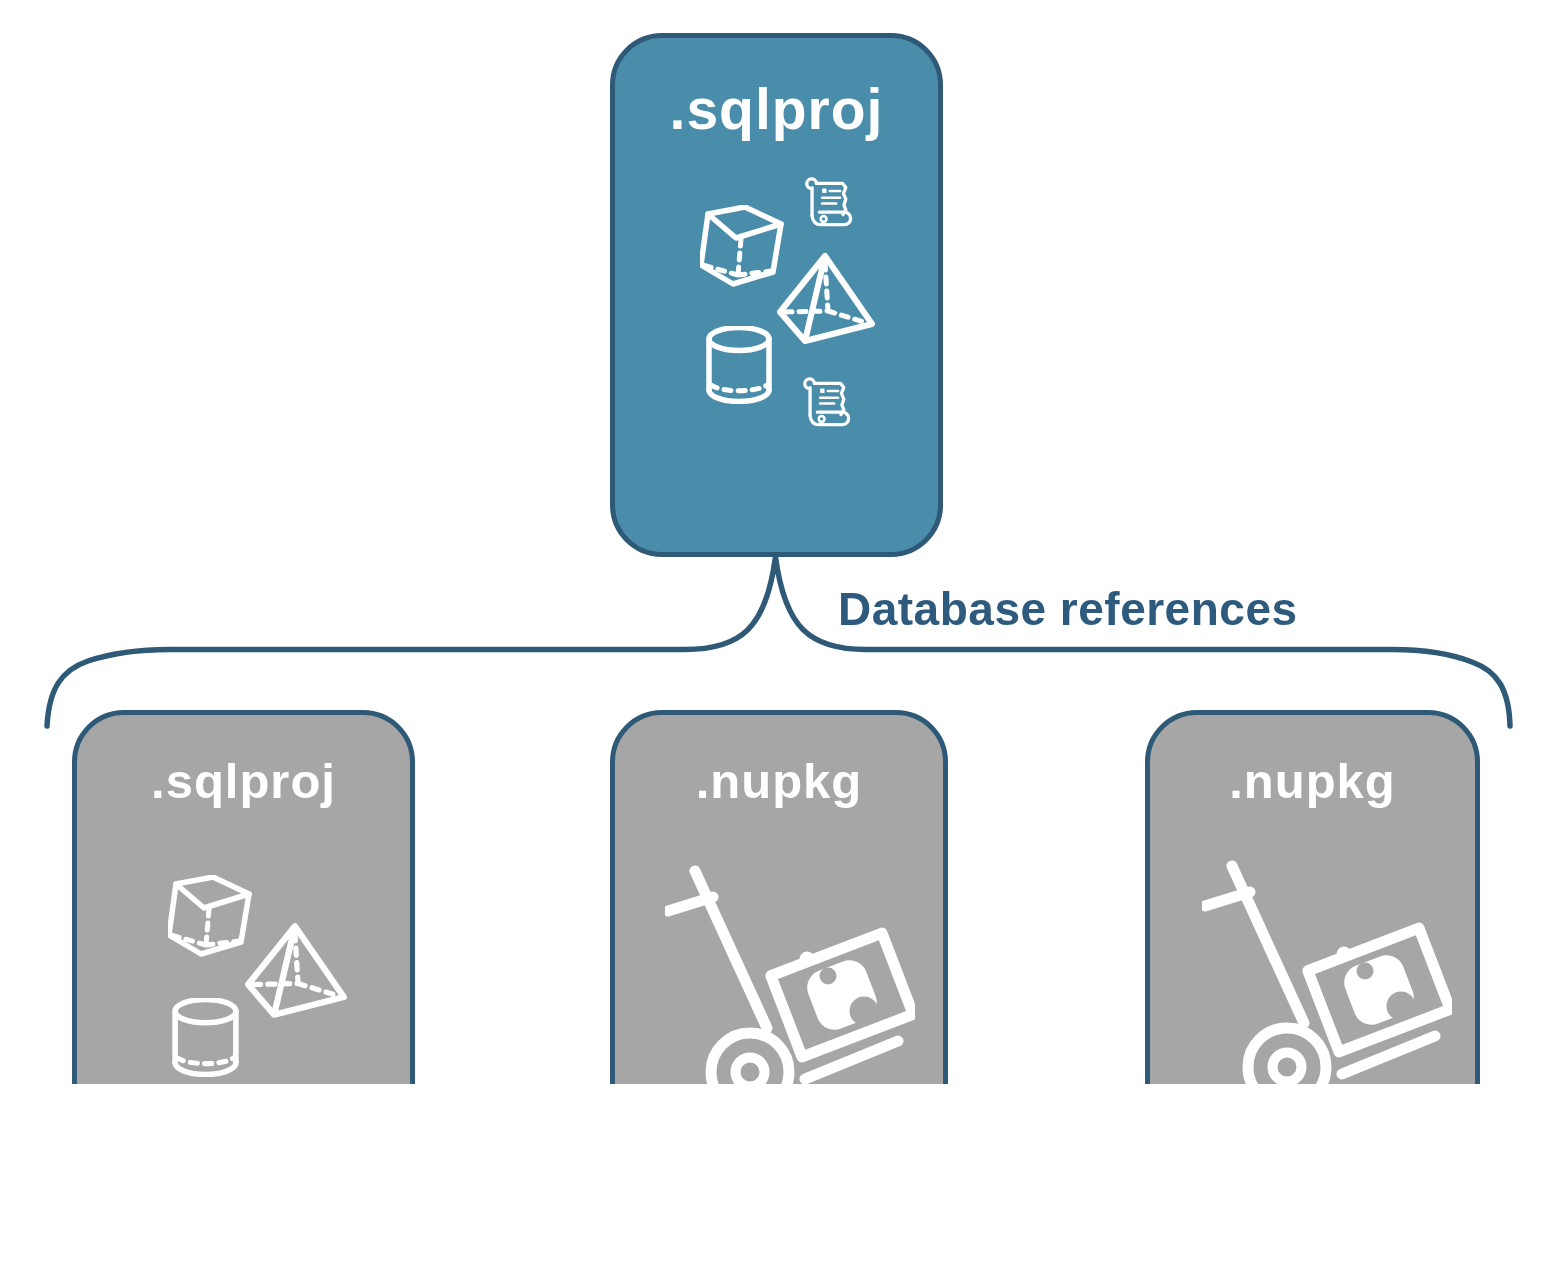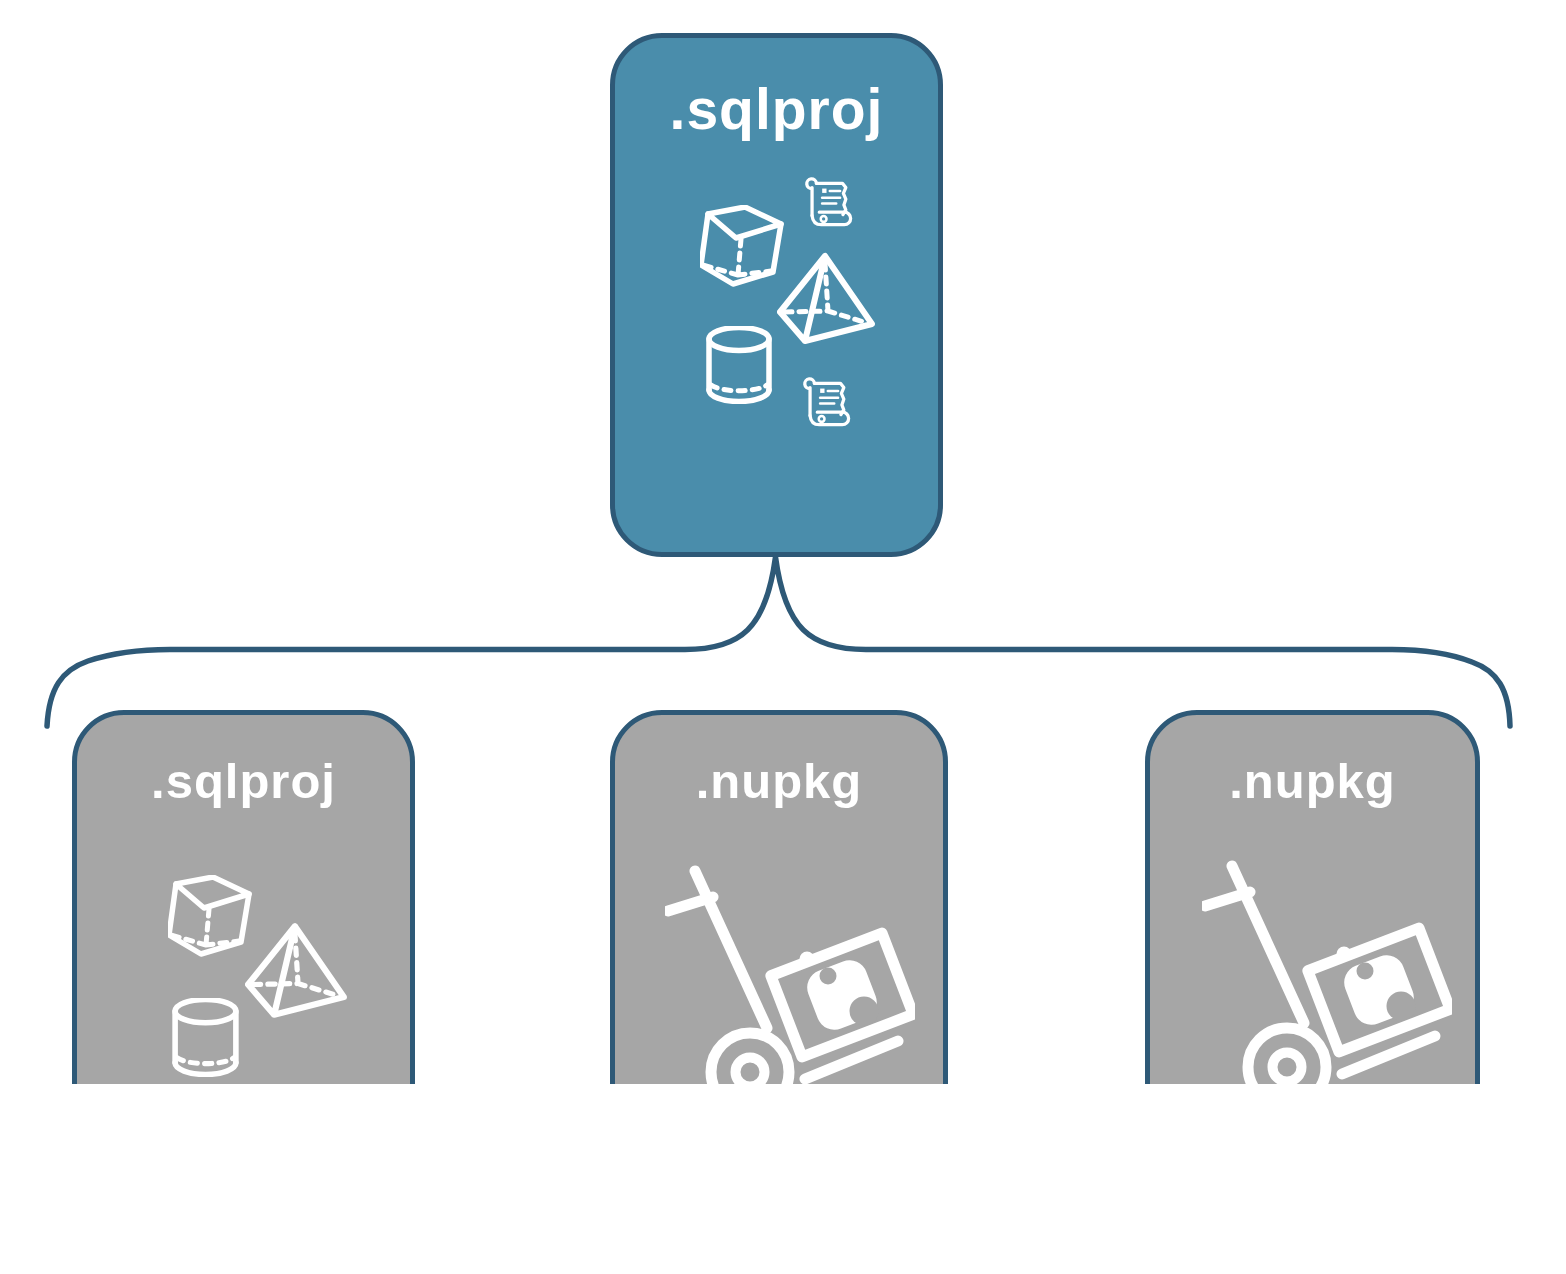--- a/index.html
+++ b/index.html
@@ -113,20 +113,21 @@
          C49 688, 62 670, 88 661
          C112 653, 140 649.5, 170 649.5
          L685 649.5
          C741 649.5, 766 628, 775.5 557
          C785 628, 810 649.5, 866 649.5
          L1392 649.5
          C1422 649.5, 1449 653, 1472 662
          C1497 671, 1509 689, 1510 726"></path>
   </svg>
 
+  <div class="connector-label">Database references</div>
 
   <div class="node child" style="left:72px;top:710px;width:343px;height:522px;">
     <span class="node-label">.sqlproj</span>
     <svg class="icon" style="left:91px;top:160px;width:85px;height:82px;" viewBox="0 0 85 82">
         <use href="#sym-cube"></use>
       </svg>
     <svg class="icon" style="left:168px;top:206px;width:104px;height:99px;" viewBox="0 0 100 95">
         <use href="#sym-pyramid"></use>
       </svg>
     <svg class="icon" style="left:95px;top:283px;width:67px;height:79px;" viewBox="0 0 66 78">

